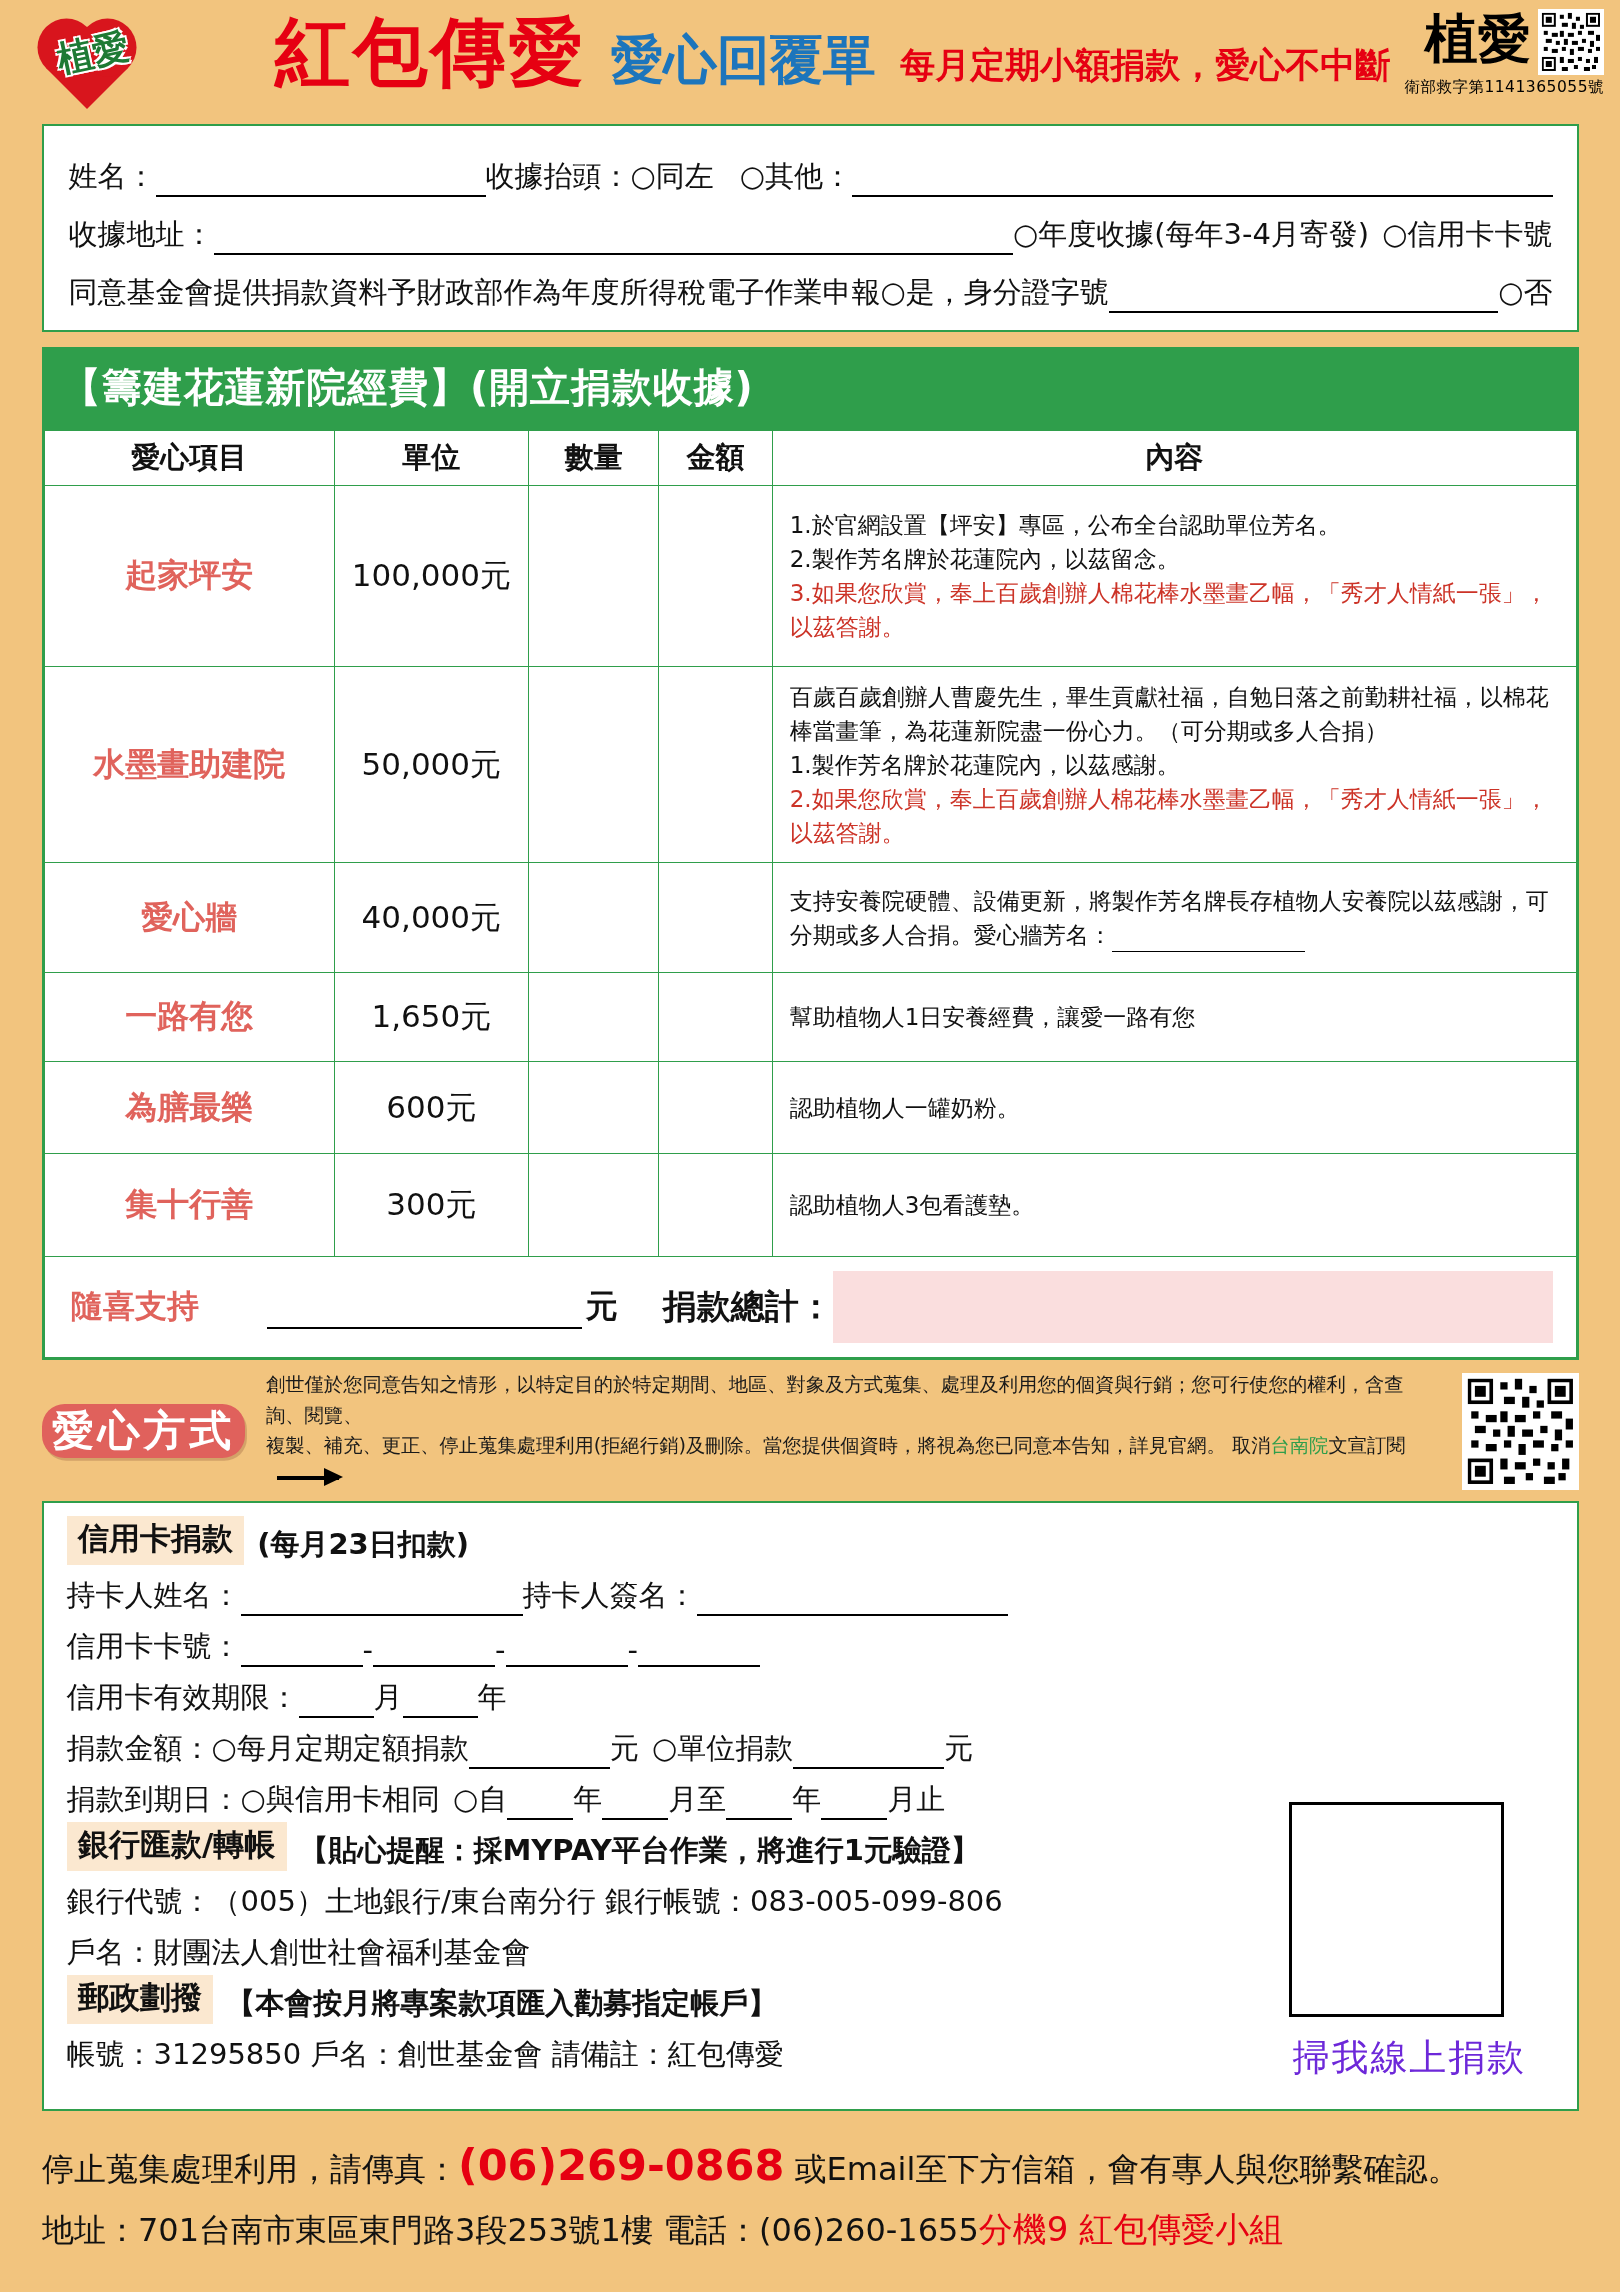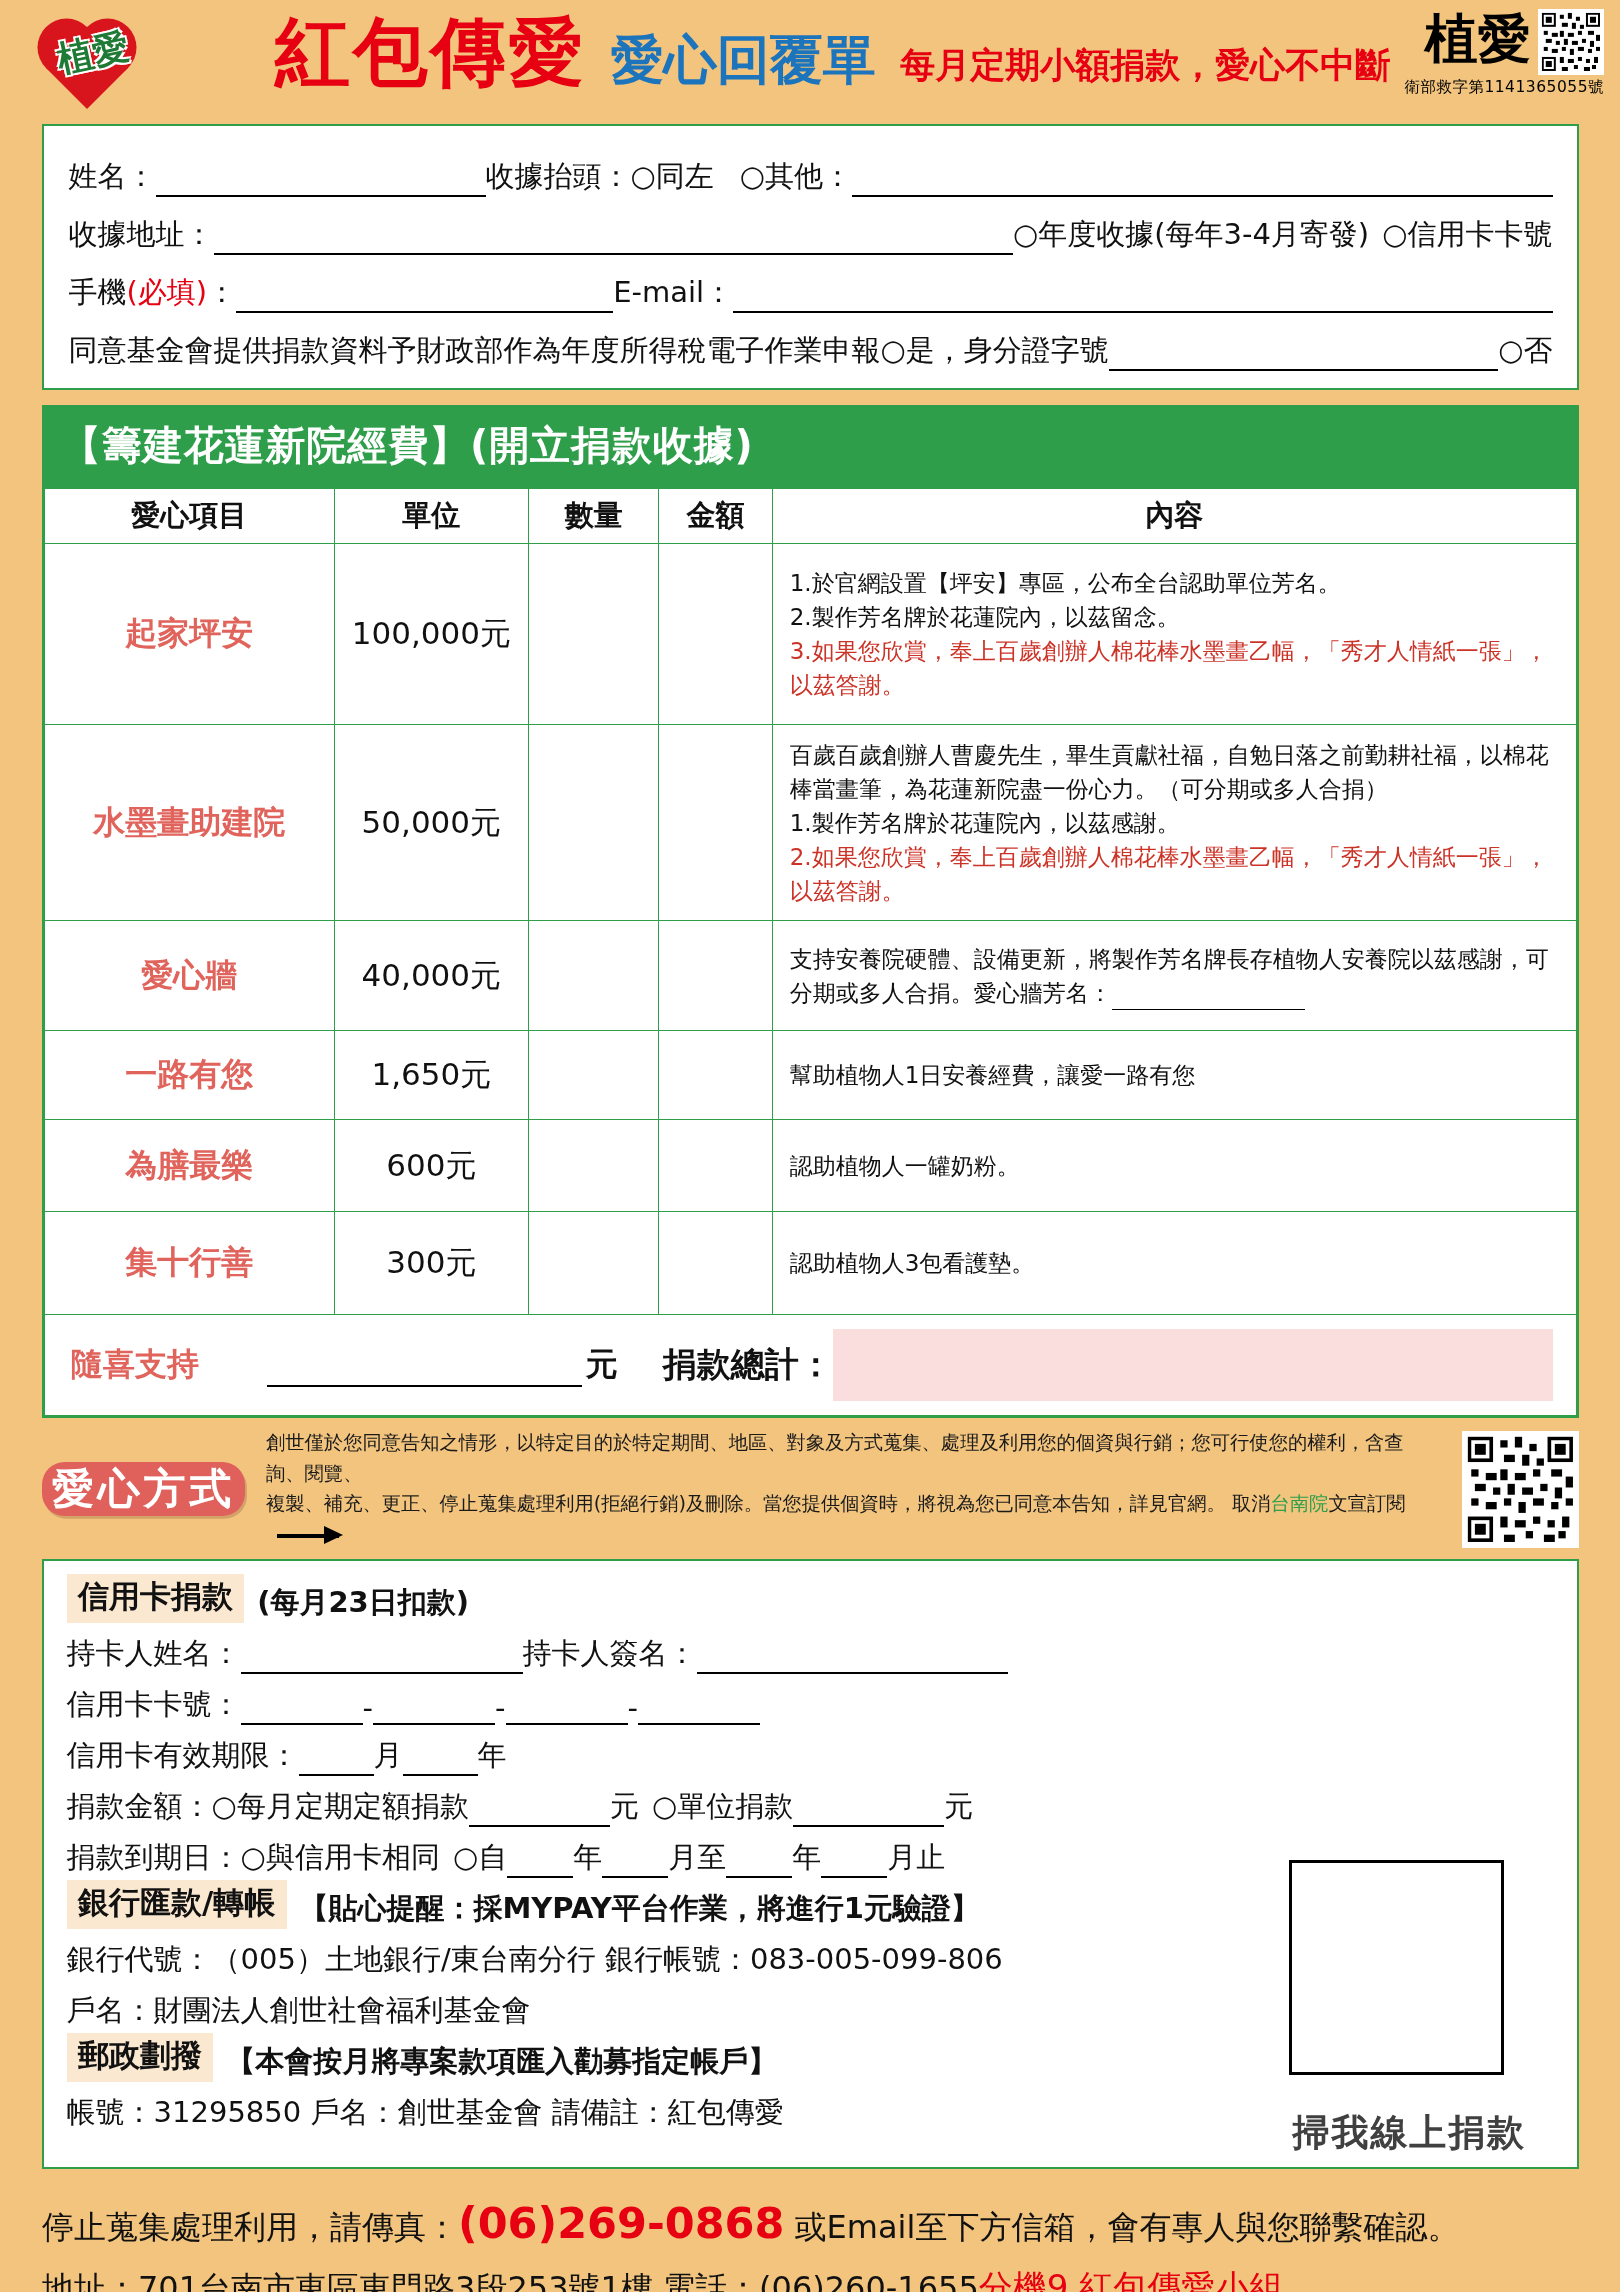--- a/index.html
+++ b/index.html
@@ -72,21 +72,21 @@
   .arrow::after{content:"";position:absolute;right:-3.8px;top:-7.5px;border-left:19px solid #000;
     border-top:9.4px solid transparent;border-bottom:9.4px solid transparent;}
   .qr-privacy{flex:0 0 auto;width:111px;height:111px;padding:2.8px;}
   
   .panel-2{padding:11.3px 22.6px 13px;position:relative;height:610px;}
   .pay-line{display:flex;align-items:flex-end;font-size:29px;height:51px;white-space:nowrap;}
   .pay-line span{flex:0 0 auto;}
   .hl{background:#FBE8D0;font-weight:bold;padding:2.8px 11.3px 4.7px;display:inline-block;}
   .bold{font-weight:bold;}
   .scan-box{position:absolute;right:73px;top:299px;width:215px;height:215px;border:3.8px solid #000;background:#fff;box-sizing:border-box;}
-  .scan-label{position:absolute;right:51px;top:547px;color:#404040;font-size:37px;font-weight:bold;letter-spacing:1.9px;}
+  .scan-label{position:absolute;right:51px;top:530px;color:#6d28d9;font-size:37px;font-weight:normal;letter-spacing:1.9px;}
   
   .footer{margin:19px 42px 0;color:#111;}
   .footer-line{font-size:32px;line-height:1.65;}
   .fax-number{color:#E60012;font-weight:bold;font-size:43px;}
   .footer-red{color:#E60012;font-size:34px;}
   .hidden-defs{position:absolute;width:0;height:0;overflow:hidden;}
 </style>
 </head>
 <body>
 
@@ -176,28 +176,20 @@
     <span class="blank grow"></span>
   </div>
   <div class="form-line">
     <span>收據地址：</span>
     <span class="blank grow"></span>
     <span>○年度收據(每年3-4月寄發)</span>
     <span class="gap14"></span>
     <span>○信用卡卡號</span>
   </div>
   <div class="form-line">
-    <span>手機</span>
-    <span class="red">(必填)</span>
-    <span>：</span>
-    <span class="blank w400"></span>
-    <span>E-mail：</span>
-    <span class="blank grow"></span>
-  </div>
-  <div class="form-line">
     <span>同意基金會提供捐款資料予財政部作為年度所得稅電子作業申報</span>
     <span>○是</span>
     <span>，身分證字號</span>
     <span class="blank grow"></span>
     <span>○否</span>
   </div>
 </div>
 
 <div class="project">
   <div class="section-title">【籌建花蓮新院經費】(開立捐款收據)</div>

